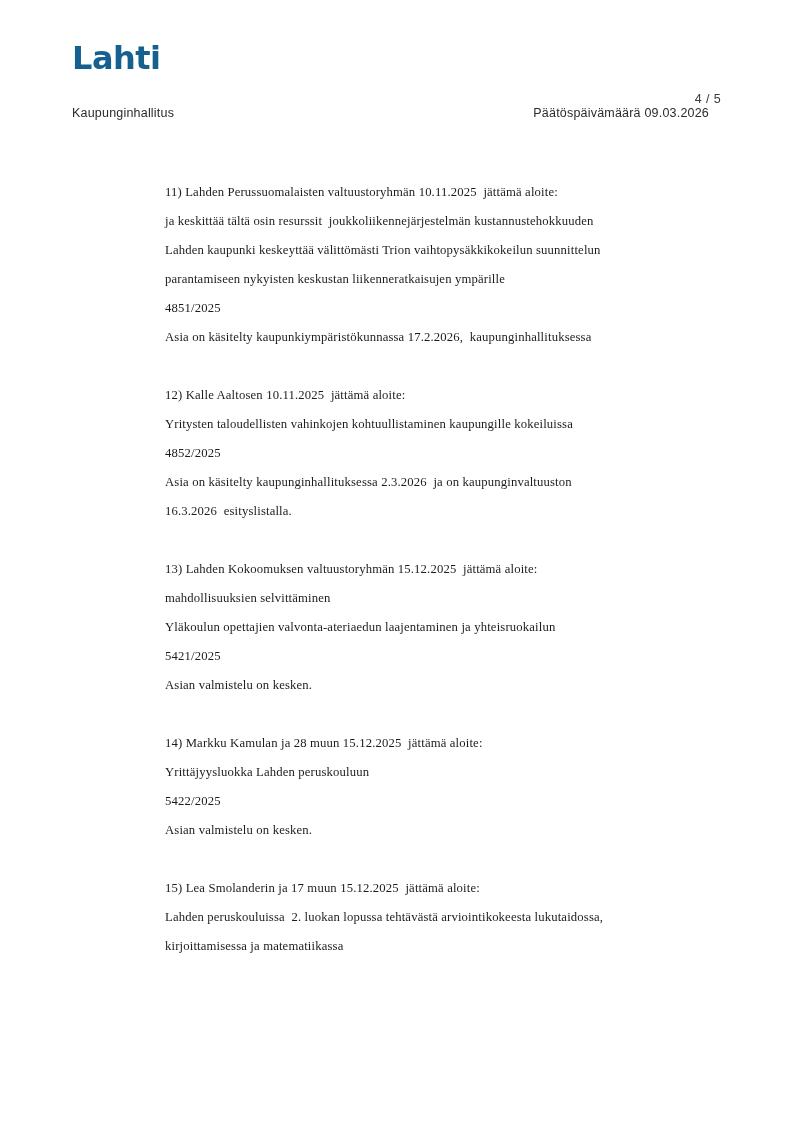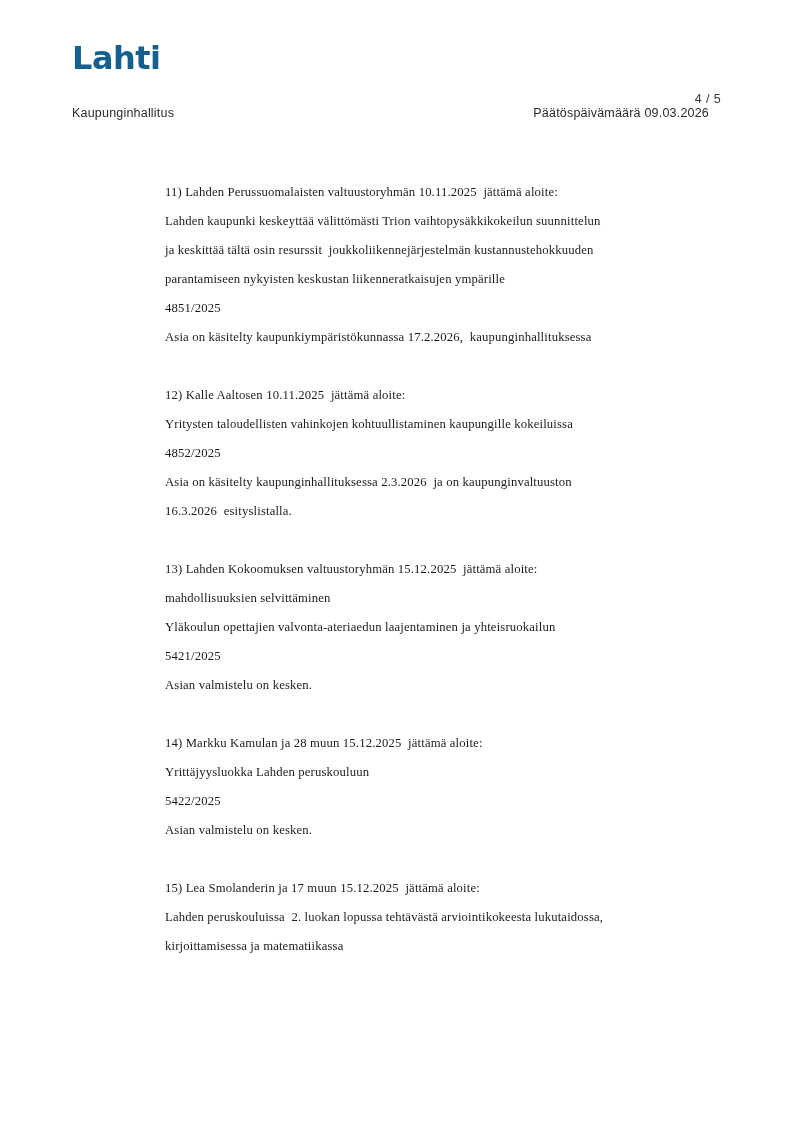--- a/index.html
+++ b/index.html
@@ -95,22 +95,22 @@
 
   <div class="meta-row">
     <span>Kaupunginhallitus</span>
     <span class="meta-right">Päätöspäivämäärä 09.03.2026</span>
   </div>
 
   <div class="content">
 
     <div class="item">
       <div class="line">11) Lahden Perussuomalaisten valtuustoryhmän 10.11.2025  jättämä aloite:</div>
+      <div class="line">ja keskittää tältä osin resurssit  joukkoliikennejärjestelmän kustannustehokkuuden</div>
       <div class="line">Lahden kaupunki keskeyttää välittömästi Trion vaihtopysäkkikokeilun suunnittelun</div>
-      <div class="line">ja keskittää tältä osin resurssit  joukkoliikennejärjestelmän kustannustehokkuuden</div>
       <div class="line">parantamiseen nykyisten keskustan liikenneratkaisujen ympärille</div>
       <div class="line">4851/2025</div>
       <div class="line">Asia on käsitelty kaupunkiympäristökunnassa 17.2.2026,  kaupunginhallituksessa</div>
     </div>
 
     <div class="item">
       <div class="line">12) Kalle Aaltosen 10.11.2025  jättämä aloite:</div>
       <div class="line">Yritysten taloudellisten vahinkojen kohtuullistaminen kaupungille kokeiluissa</div>
       <div class="line">4852/2025</div>
       <div class="line">Asia on käsitelty kaupunginhallituksessa 2.3.2026  ja on kaupunginvaltuuston</div>

